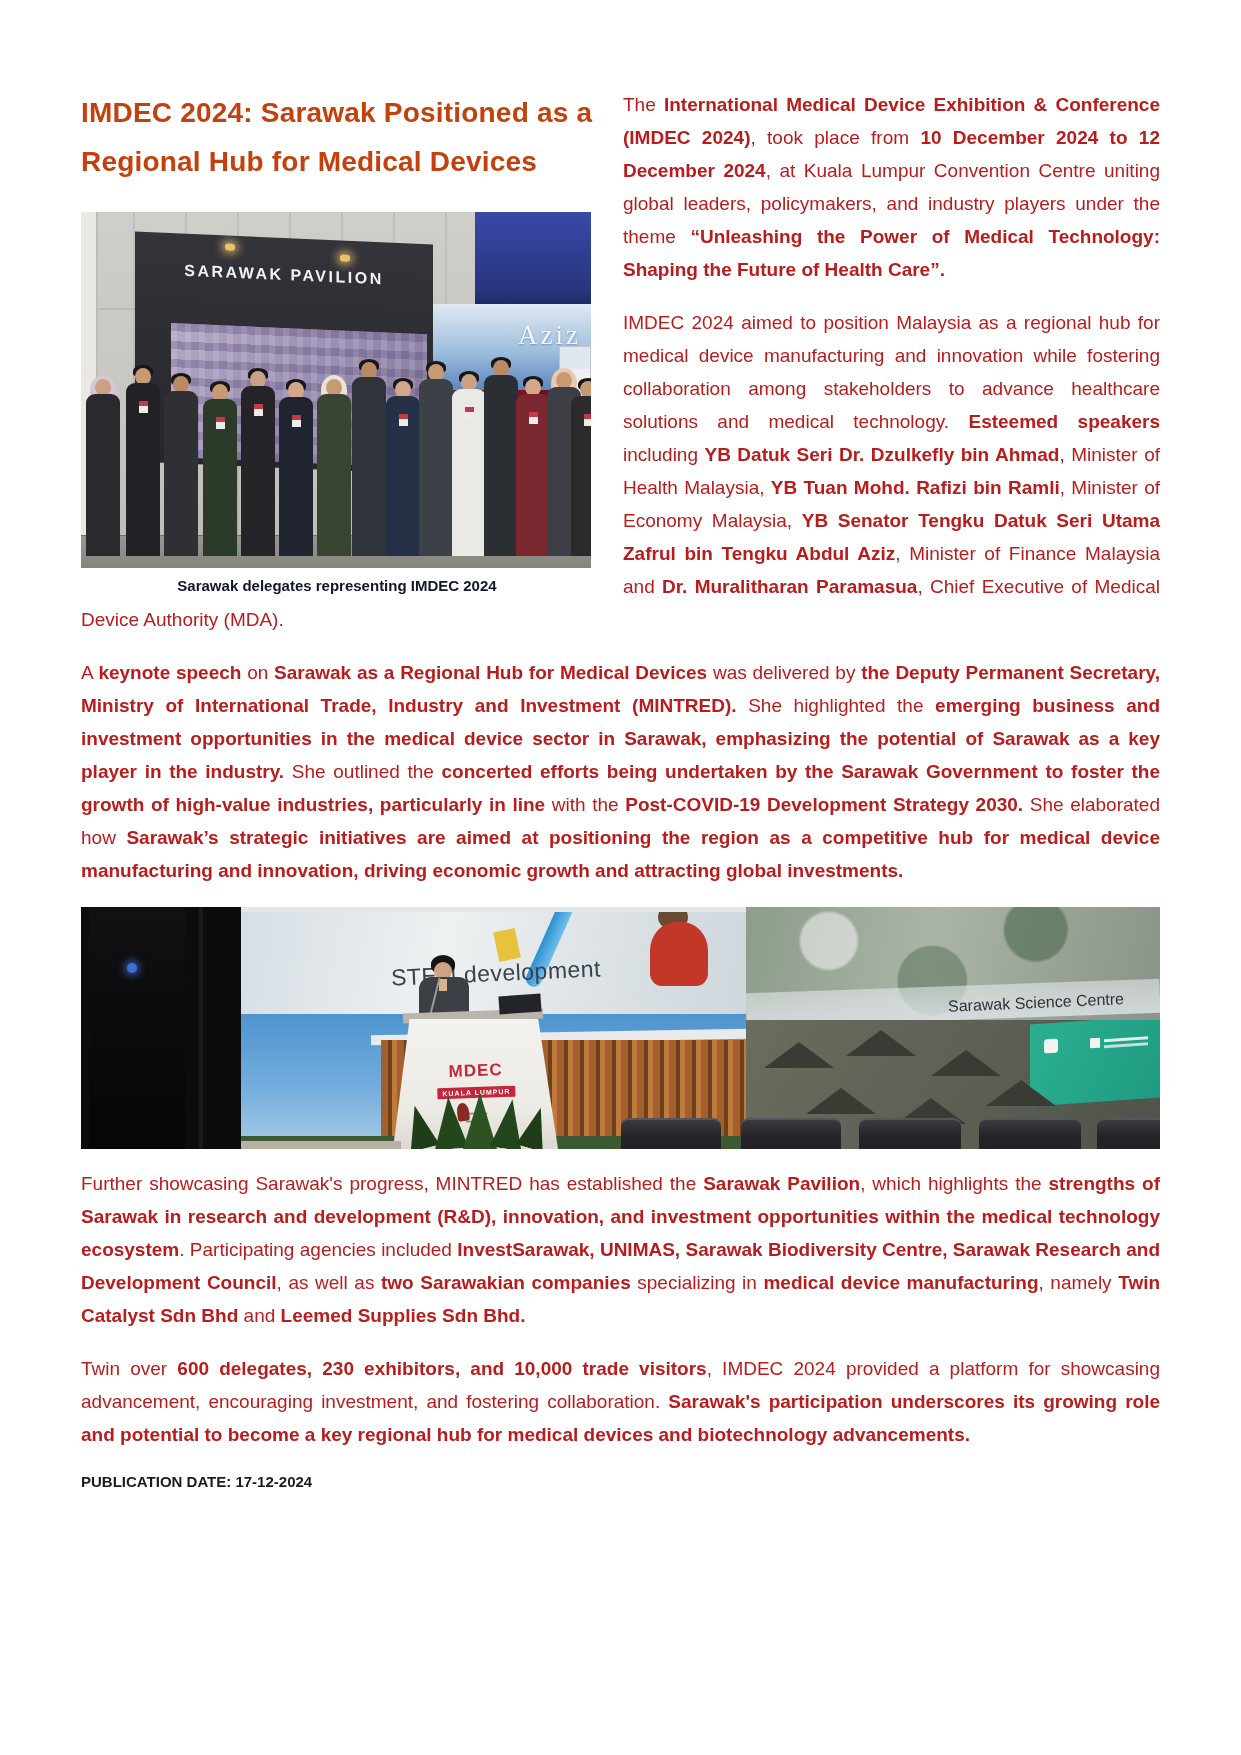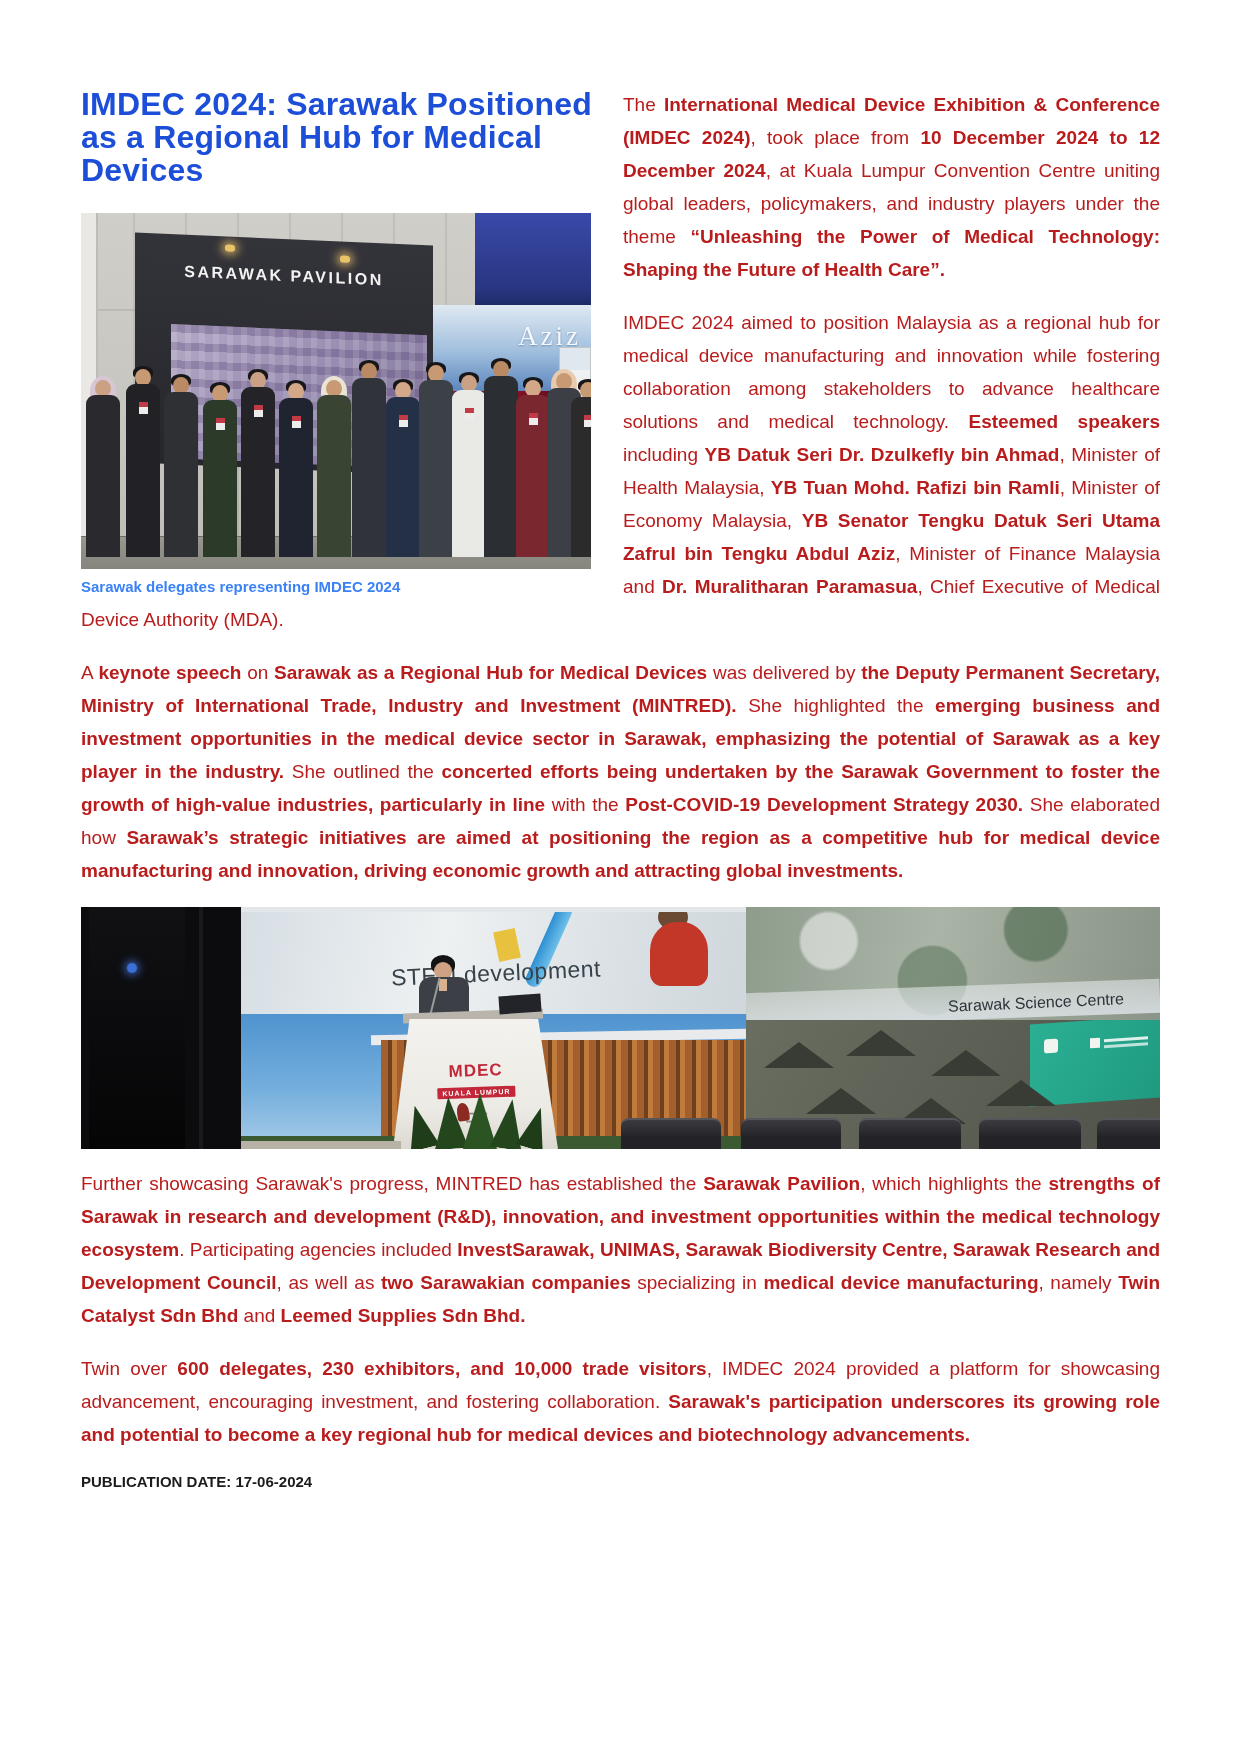--- a/index.html
+++ b/index.html
@@ -5,31 +5,31 @@
   * { margin:0; padding:0; box-sizing:border-box; }
   html,body { background:#ffffff; }
   .page {
     position:relative; width:1241px; height:1755px; margin:0 auto;
     background:#ffffff; color:#1c1c1c;
     font-family:"Liberation Sans", sans-serif;
     padding:88px 81px 0 81px; overflow:hidden;
   }
   b { font-weight:700; }
 
-  h1.title { font-size:32px; font-weight:700; line-height:33px; color:#1d4ed8; letter-spacing:.2px; }
+  h1.title { font-size:28px; font-weight:700; line-height:49px; color:#c2410c; letter-spacing:.2px; }
 
   .lead-float { float:left; width:512px; margin-right:30px; }
   .lead-float h1 { margin-bottom:26px; }
 
   p.body {
     font-size:19px; line-height:33px; text-align:justify; color:#b91c1c;
     margin-bottom:20px;
   }
 
-  .caption { font-weight:700; font-size:15px; margin-top:9px; color:#3b82f6; }
+  .caption { font-weight:700; font-size:15px; text-align:center; margin-top:9px; color:#0f172a; }
 
   
   .photo1 {
     position:relative; width:510px; height:356px; overflow:hidden;
     background:#c9c8c3;
   }
   .photo1 .wall {
     position:absolute; inset:0;
     background:
       repeating-linear-gradient(90deg, rgba(0,0,0,.07) 0 2px, transparent 2px 52px),
@@ -394,15 +394,15 @@
         <div class="p2-chair" style="left: 660px; width: 100px;"></div>
         <div class="p2-chair" style="left: 778px; width: 102px;"></div>
         <div class="p2-chair" style="left: 898px; width: 102px;"></div>
         <div class="p2-chair" style="left: 1016px; width: 100px;"></div>
       </div>
   </figure>
 
   <p class="body after-fig2"><span>Further showcasing Sarawak's progress, MINTRED has established the </span><b>Sarawak Pavilion</b><span>, which highlights the </span><b>strengths of Sarawak in research and development (R&amp;D), innovation, and investment opportunities within the medical technology ecosystem</b><span>. Participating agencies included </span><b>InvestSarawak, UNIMAS, Sarawak Biodiversity Centre, Sarawak Research and Development Council</b><span>, as well as </span><b>two Sarawakian companies</b><span> specializing in </span><b>medical device manufacturing</b><span>, namely </span><b>Twin Catalyst Sdn Bhd</b><span> and </span><b>Leemed Supplies Sdn Bhd.</b></p>
   <p class="body"><span>Twin over </span><b>600 delegates, 230 exhibitors, and 10,000 trade visitors</b><span>, IMDEC 2024 provided a platform for showcasing advancement, encouraging investment, and fostering collaboration. </span><b>Sarawak's participation underscores its growing role and potential to become a key regional hub for medical devices and biotechnology advancements.</b></p>
 
-  <div class="pubdate">PUBLICATION DATE: 17-06-2024</div>
+  <div class="pubdate">PUBLICATION DATE: 17-12-2024</div>
 
 </div>
 
 </body></html>

